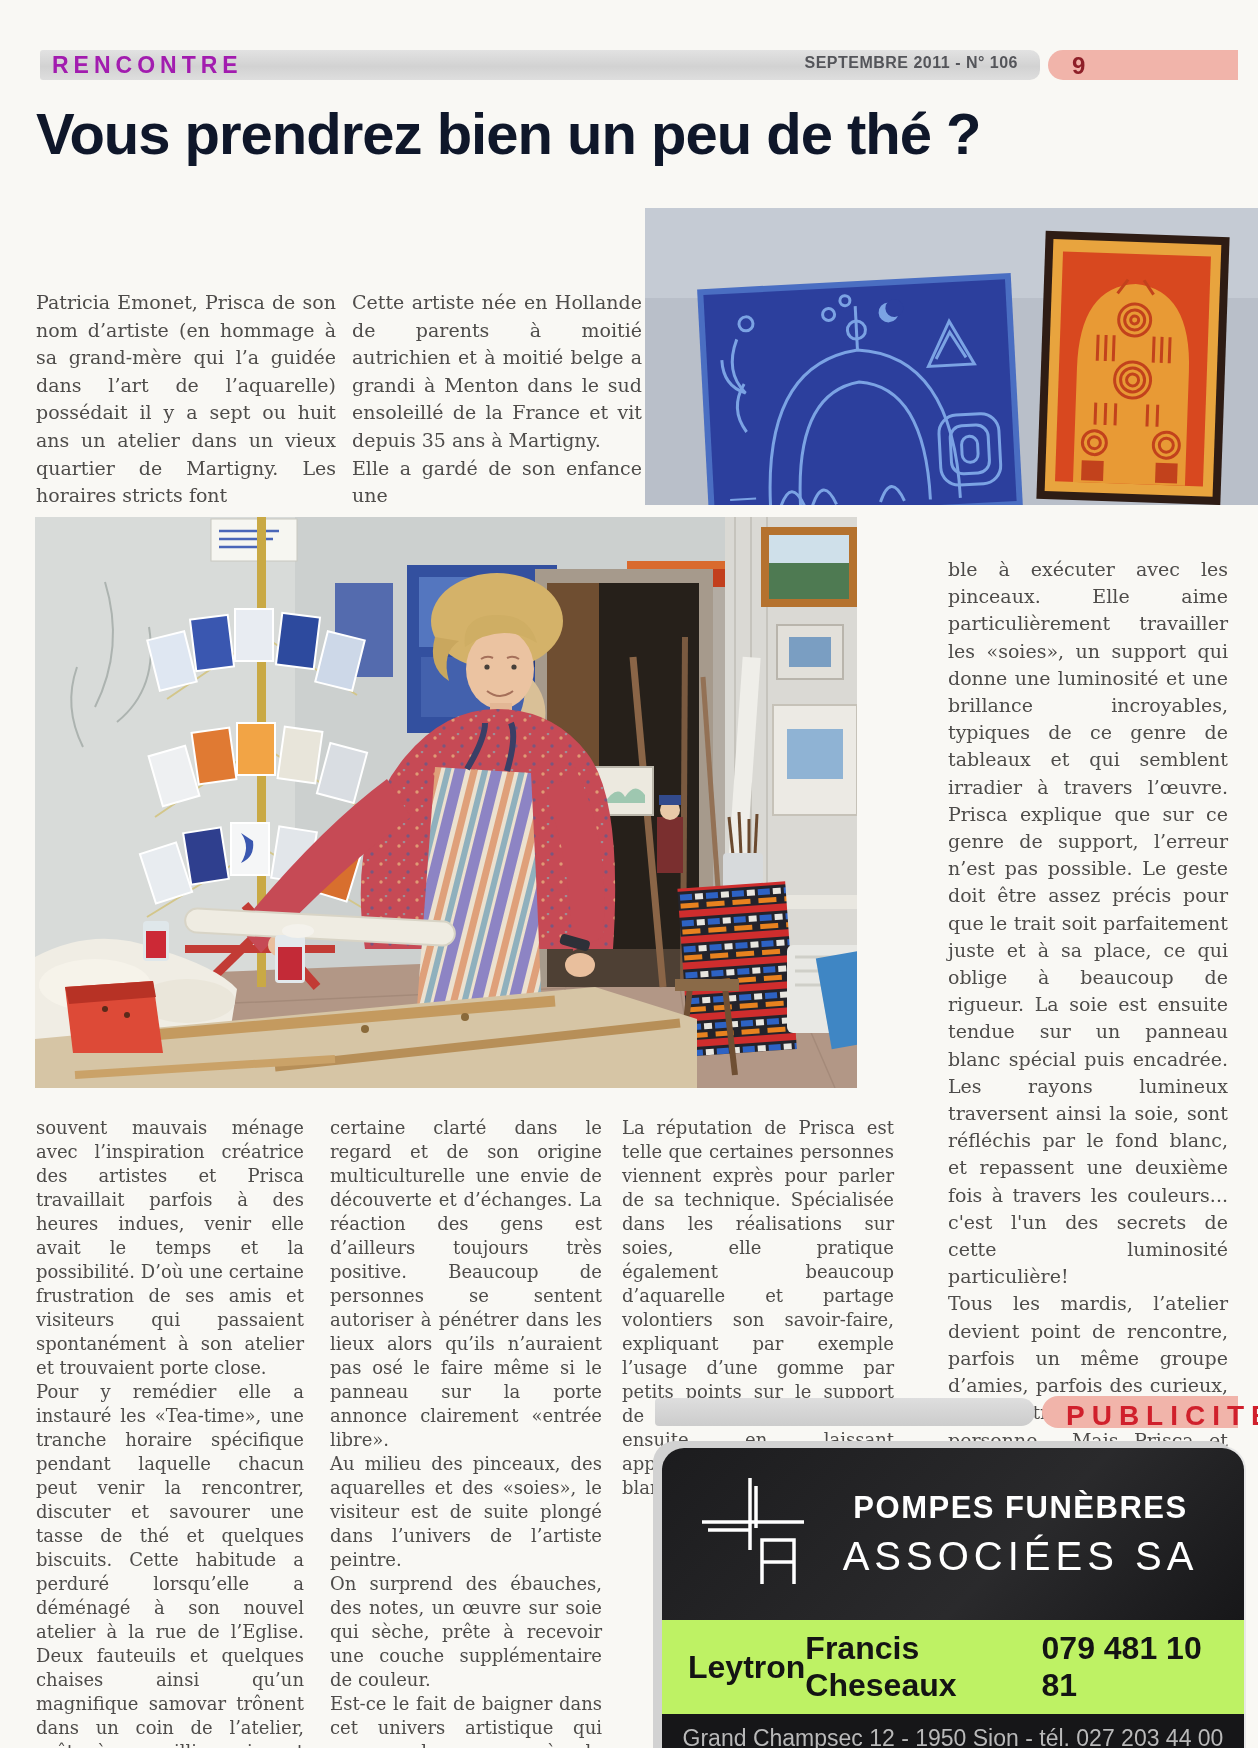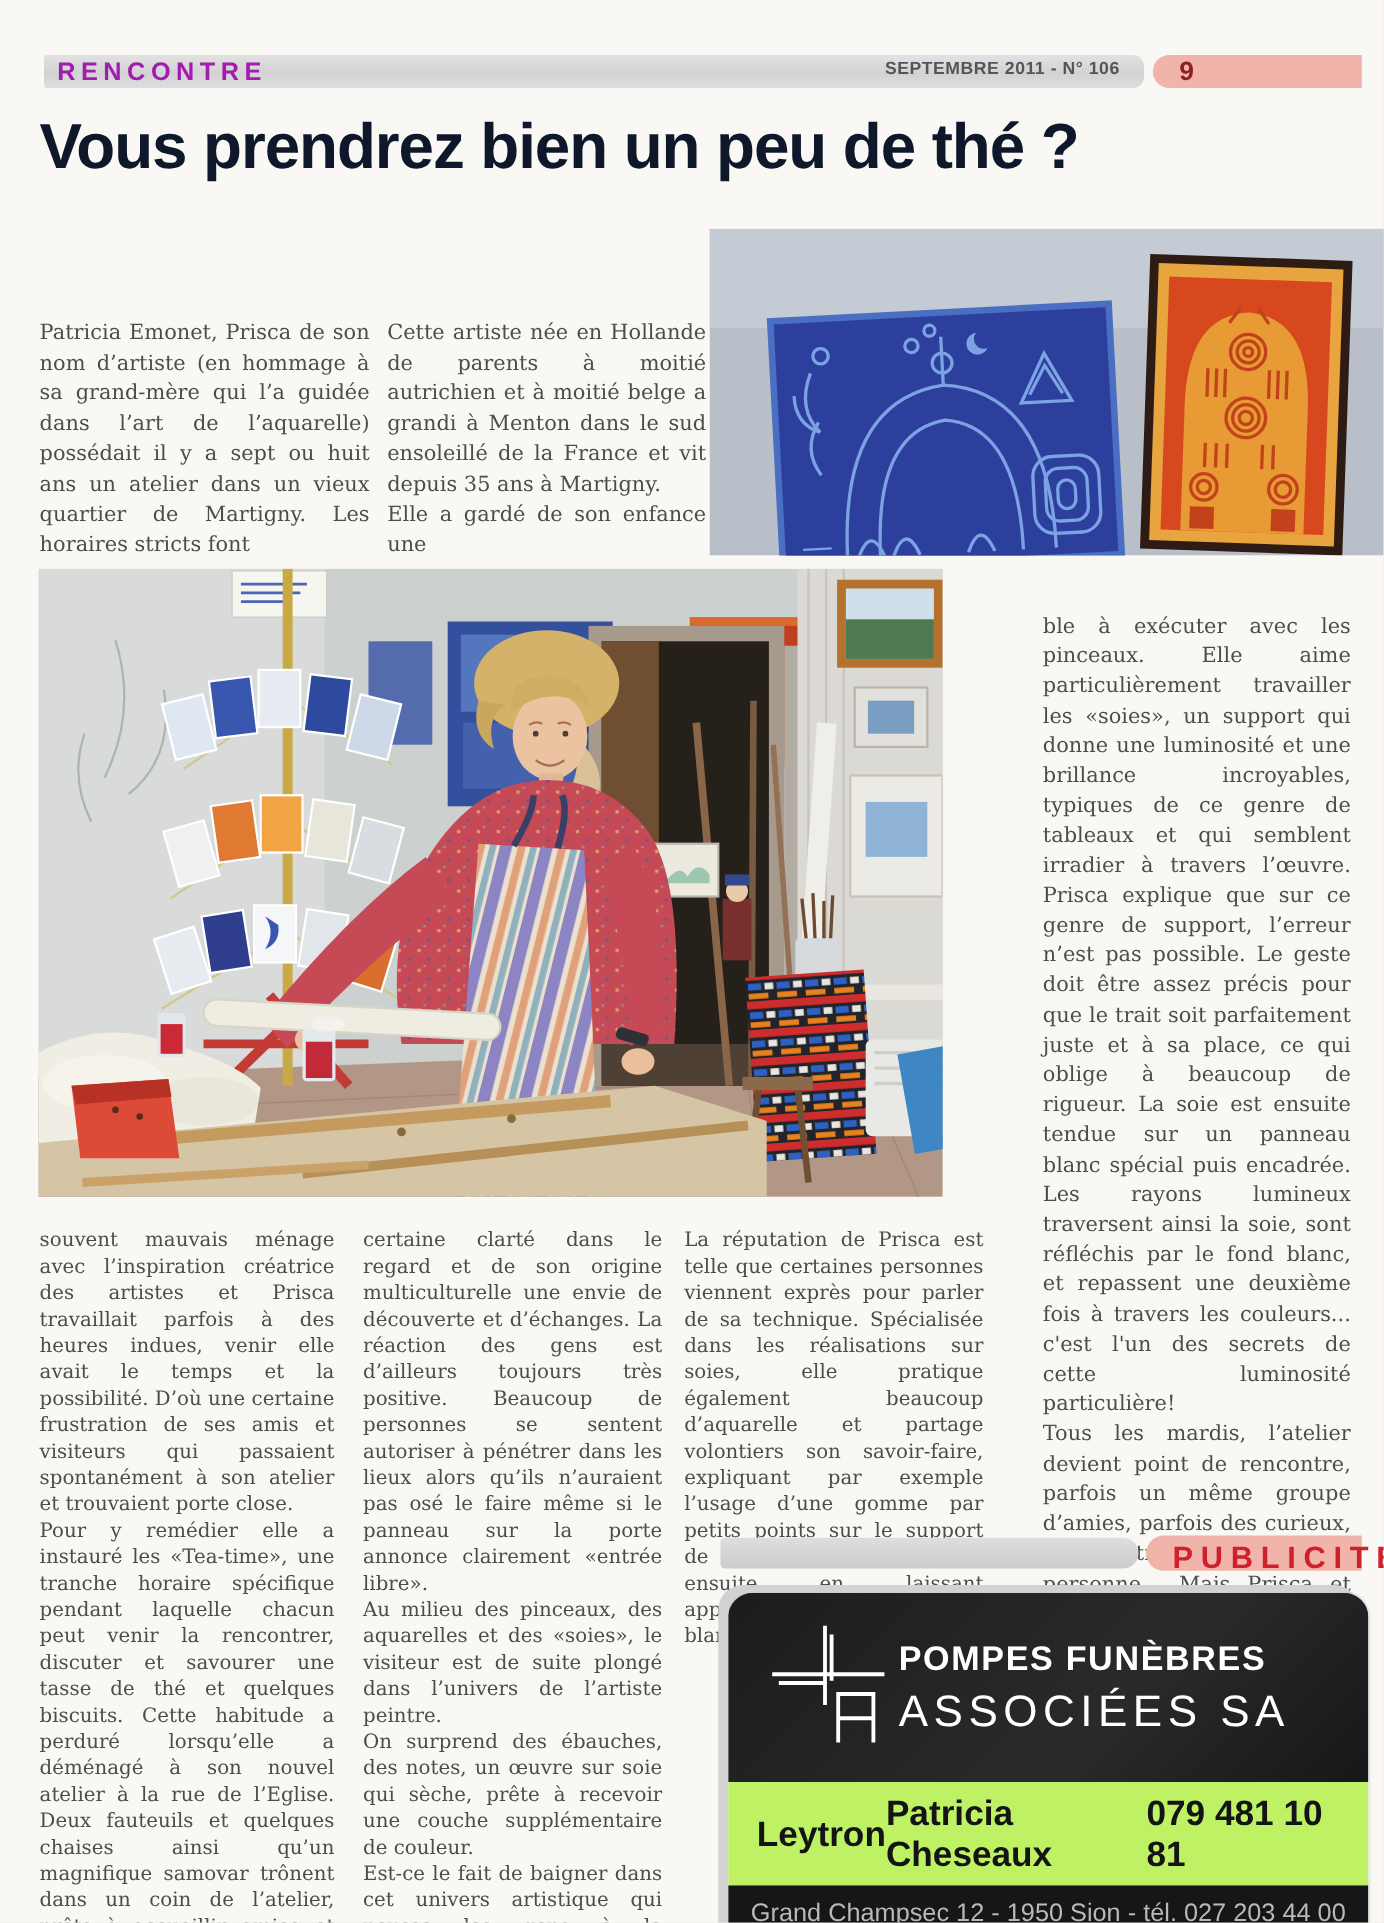--- a/index.html
+++ b/index.html
@@ -82,21 +82,21 @@
     position:absolute;left:662px;top:1448px;width:582px;height:330px;
     border-radius:22px;overflow:hidden;
     box-shadow:-9px -7px 0 #d2d2d2, 0 0 0 2px #e8e8e8;
     font-family:"Liberation Sans",sans-serif;
   }
   .ad-head{
     height:172px;background:linear-gradient(135deg,#1c1c1e 0%,#2a2a2c 60%,#171719 100%);
     display:flex;align-items:center;
   }
   .ad-logo{margin-left:30px;flex:0 0 125px;}
-  .ad-head-text{flex:1;text-align:left;color:#ffffff;padding-right:20px;}
+  .ad-head-text{flex:1;text-align:center;color:#ffffff;padding-right:20px;}
   .ad-line1{font-size:31px;font-weight:700;letter-spacing:1.5px;}
   .ad-line2{font-size:40px;font-weight:400;letter-spacing:5px;margin-top:8px;}
   .ad-mid{
     height:94px;background:#bef264;display:flex;align-items:center;
     justify-content:space-between;padding:0 26px;color:#141414;
   }
   .ad-mid span{font-size:32px;font-weight:700;}
   .ad-foot{
     height:64px;background:#161618;color:#b9b9b9;
     text-align:center;font-size:23px;padding-top:11px;box-sizing:border-box;
@@ -395,19 +395,19 @@
           <path d="M70,88 H102"></path>
         </g>
       </svg>
       <div class="ad-head-text">
         <div class="ad-line1">POMPES FUNÈBRES</div>
         <div class="ad-line2">ASSOCIÉES SA</div>
       </div>
     </div>
     <div class="ad-mid">
       <span>Leytron</span>
-      <span>Patricia Cheseaux</span>
+      <span>Francis Cheseaux</span>
       <span>079 481 10 81</span>
     </div>
     <div class="ad-foot">Grand Champsec 12 - 1950 Sion - tél. 027 203 44 00</div>
   </div>
 
 </div>
 
 </body></html>

